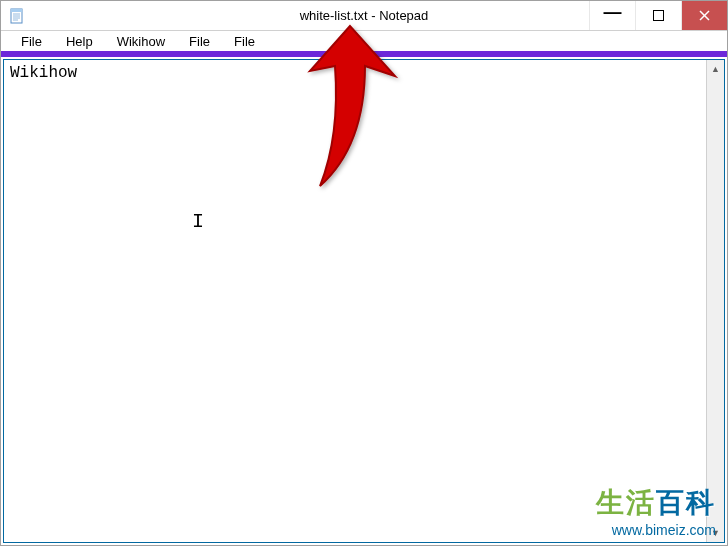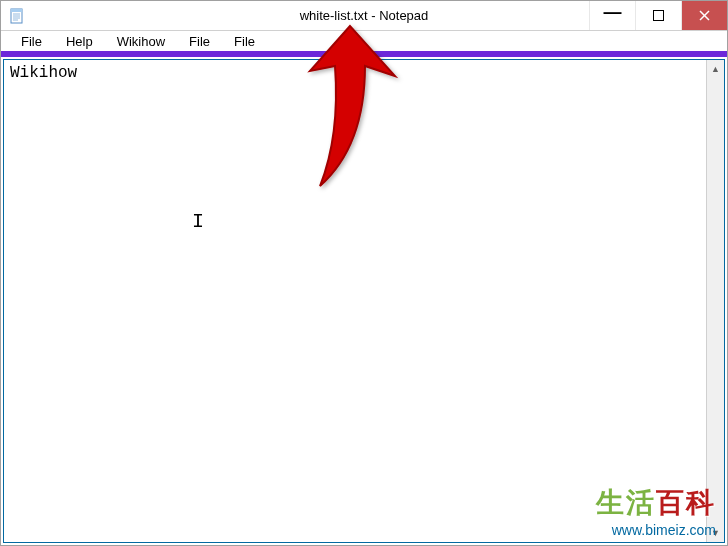--- a/index.html
+++ b/index.html
@@ -155,21 +155,21 @@
     }
     .watermark-title {
       font-size: 28px;
       font-weight: bold;
       color: #7cb342;
       font-family: "Microsoft YaHei", SimSun, sans-serif;
       text-shadow: 1px 1px 0 #fff;
       letter-spacing: 2px;
     }
     .watermark-title .gray {
-      color: #b91c1c;
+      color: #0369a1;
     }
     .watermark-url {
       font-size: 14px;
       color: #0369a1;
       font-family: Arial, sans-serif;
     }
   </style>
 </head>
 <body>
 

